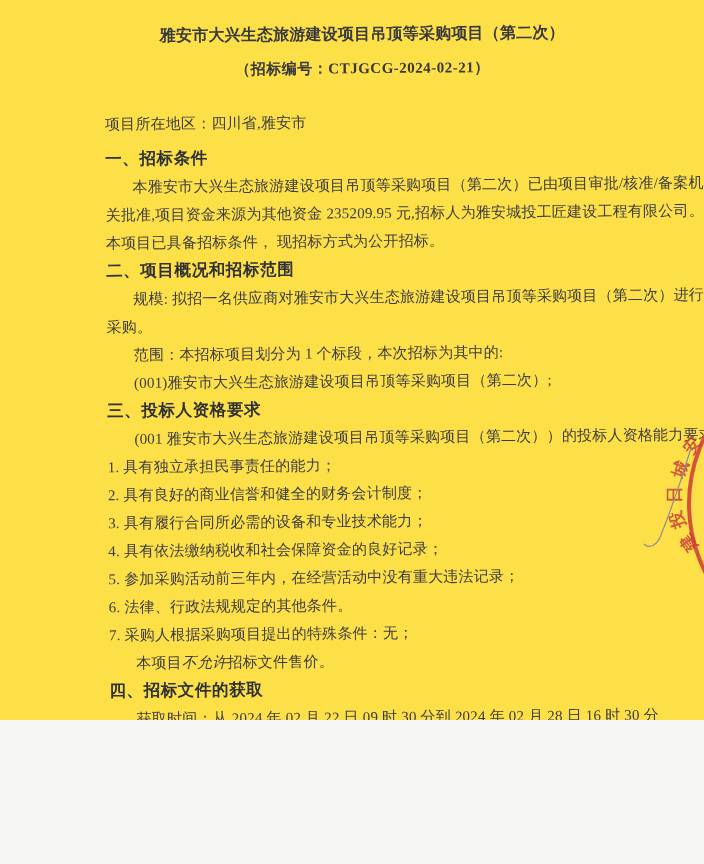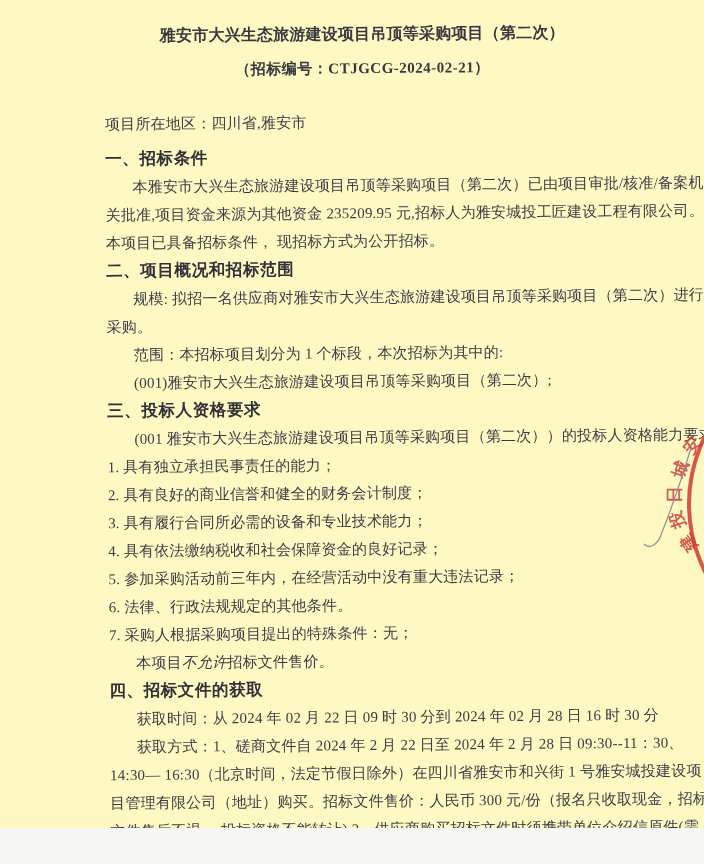--- a/index.html
+++ b/index.html
@@ -1,21 +1,21 @@
 <!DOCTYPE html>
 <html><head>
 <meta charset="utf-8">
 <style>
   html,body{margin:0;padding:0;}
   body{
     width:704px;height:864px;background:#f6f6f4;
     font-family:"Liberation Serif","DejaVu Serif",serif;
   }
   .page{
-    position:relative;width:704px;height:828px;background:#fef9c3;
+    position:relative;width:704px;height:720px;background:#fde047;
     overflow:hidden;
   }
   .content{
     position:absolute;left:104px;top:0;width:516px;
     color:#3c3c44;font-size:15px;line-height:28px;
     letter-spacing:0.2px;
     transform:rotate(-0.45deg);transform-origin:530px 0;
   }
   .title{
     padding-top:18px;font-size:16px;font-weight:bold;text-align:center;

